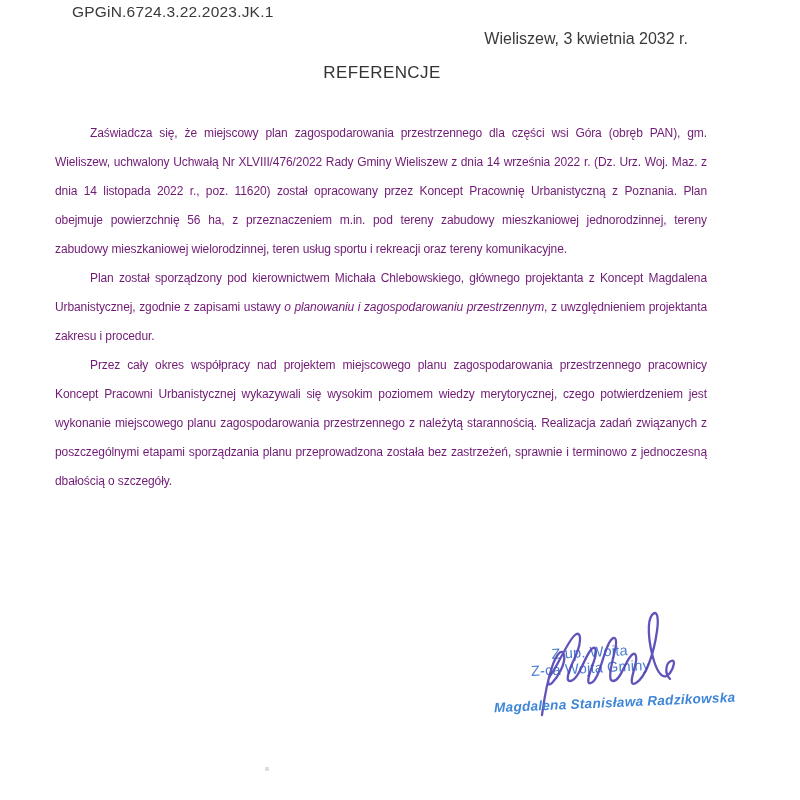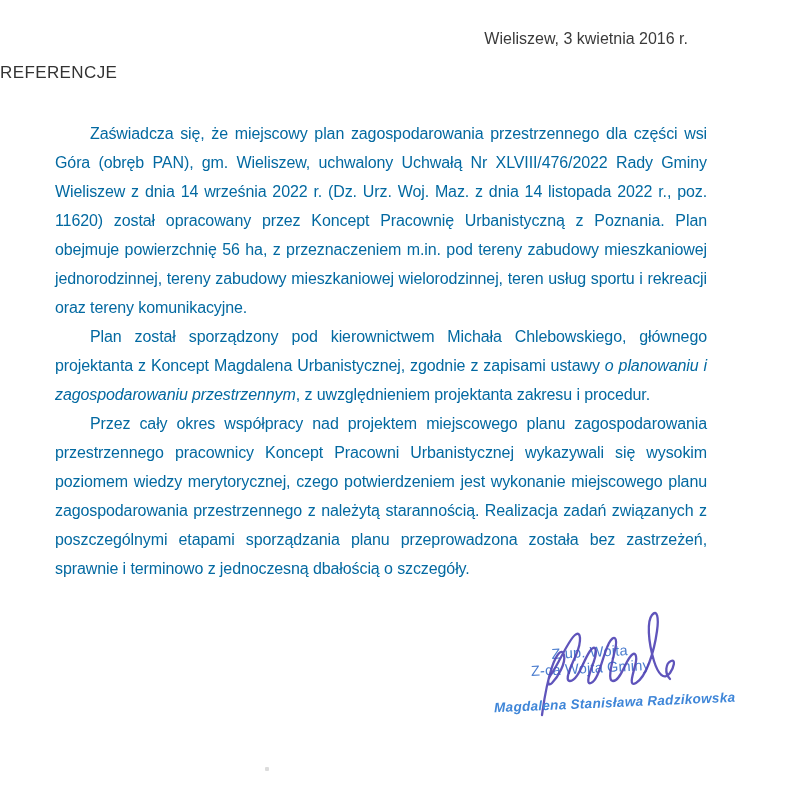--- a/index.html
+++ b/index.html
@@ -29,34 +29,34 @@
     top: 30px;
     right: 112px;
     font-size: 16px;
     color: #3a3a3a;
   }
   .doc-title {
     position: absolute;
     top: 63px;
     left: 0;
     width: 764px;
-    text-align: left;
+    text-align: center;
     font-size: 17px;
     letter-spacing: 0.4px;
     color: #333333;
   }
   .doc-body {
     position: absolute;
     left: 55px;
     top: 119px;
     width: 652px;
-    font-size: 16px;
+    font-size: 12px;
     line-height: 29px;
     text-align: justify;
-    color: #0369a1;
+    color: #701a75;
     letter-spacing: -0.1px;
   }
   .doc-body p {
     margin: 0;
     padding: 0;
     text-indent: 35px;
   }
   .doc-body em {
     font-style: italic;
   }
@@ -100,22 +100,23 @@
     height: 4px;
     background: #dcdcdc;
     border-radius: 1px;
   }
 </style>
 </head>
 <body>
 
 <div class="page">
 
+  <div class="ref-number">GPGiN.6724.3.22.2023.JK.1</div>
 
-  <div class="place-date">Wieliszew, 3 kwietnia 2016 r.</div>
+  <div class="place-date">Wieliszew, 3 kwietnia 2032 r.</div>
 
   <div class="doc-title">REFERENCJE</div>
 
   <div class="doc-body">
     <p>Zaświadcza się, że miejscowy plan zagospodarowania przestrzennego dla części wsi Góra (obręb PAN), gm. Wieliszew, uchwalony Uchwałą Nr XLVIII/476/2022 Rady Gminy Wieliszew z dnia 14 września 2022 r. (Dz. Urz. Woj. Maz. z dnia 14 listopada 2022 r., poz. 11620) został opracowany przez Koncept Pracownię Urbanistyczną z Poznania. Plan obejmuje powierzchnię 56 ha, z przeznaczeniem m.in. pod tereny zabudowy mieszkaniowej jednorodzinnej, tereny zabudowy mieszkaniowej wielorodzinnej, teren usług sportu i rekreacji oraz tereny komunikacyjne.</p>
     <p><span>Plan został sporządzony pod kierownictwem Michała Chlebowskiego, głównego projektanta z Koncept Magdalena Urbanistycznej, zgodnie z zapisami ustawy </span><em>o planowaniu i zagospodarowaniu przestrzennym</em><span>, z uwzględnieniem projektanta zakresu i procedur.</span></p>
     <p>Przez cały okres współpracy nad projektem miejscowego planu zagospodarowania przestrzennego pracownicy Koncept Pracowni Urbanistycznej wykazywali się wysokim poziomem wiedzy merytorycznej, czego potwierdzeniem jest wykonanie miejscowego planu zagospodarowania przestrzennego z należytą starannością. Realizacja zadań związanych z poszczególnymi etapami sporządzania planu przeprowadzona została bez zastrzeżeń, sprawnie i terminowo z jednoczesną dbałością o szczegóły.</p>
   </div>
 
   <div class="stamp-block">

